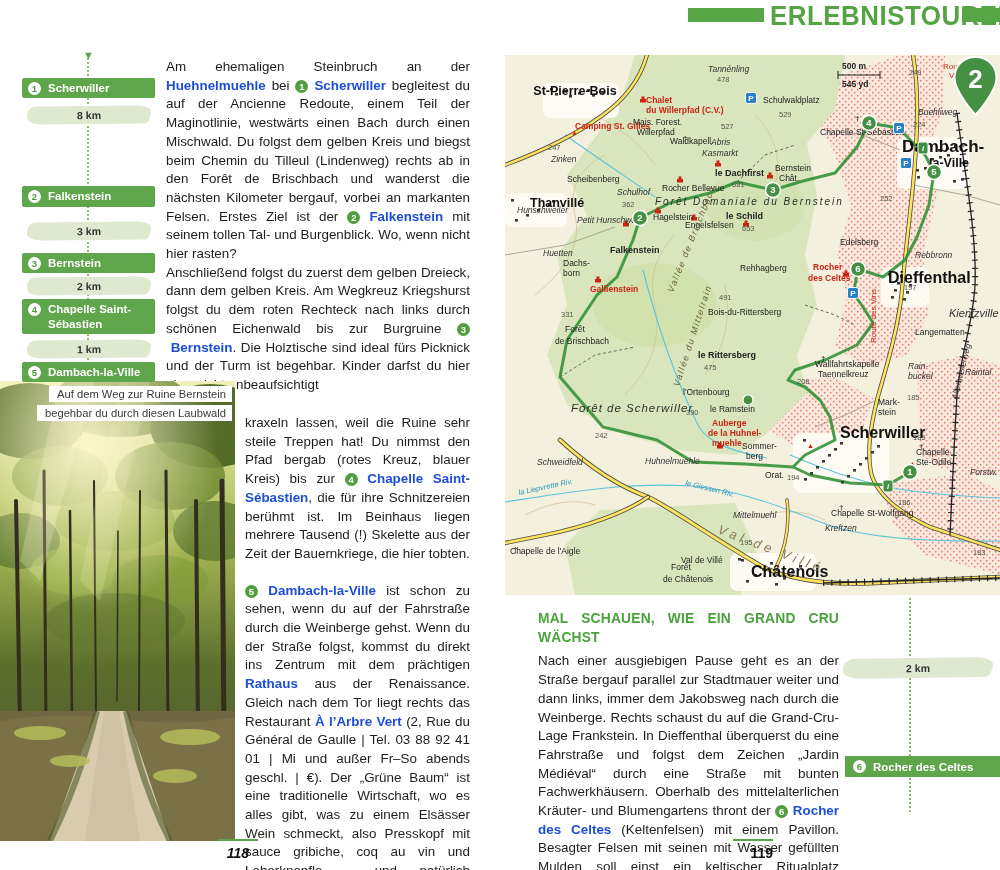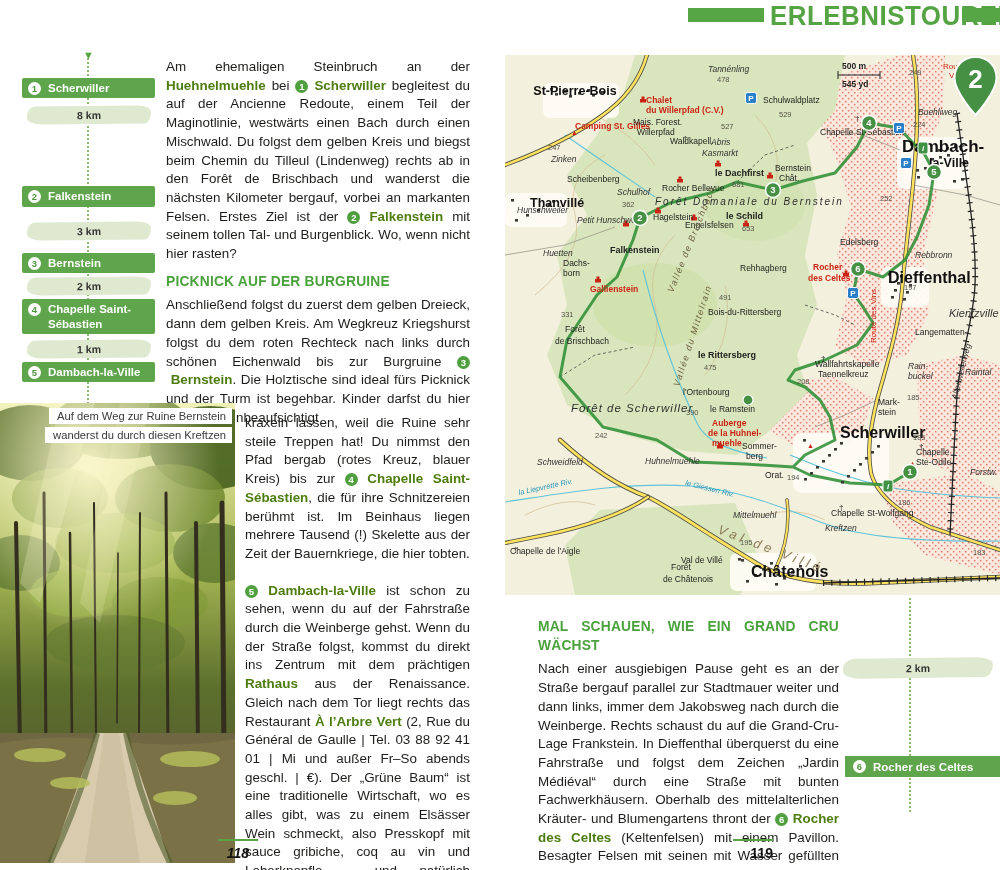--- a/index.html
+++ b/index.html
@@ -27,25 +27,25 @@
   .s2{margin-top:13px}.d2{margin-top:4px}.s3{margin-top:4px}.d3{margin-top:6px}.s4{margin-top:4px}
   
   .col{position:absolute;font-size:13.4px;line-height:18.7px;text-align:justify;}
   #col-a{left:166px;top:58px;width:304px;}
   #col-b{left:245px;top:414px;width:225px;}
   #col-r{left:538px;top:610px;width:301px;}
   .col p{margin:0 0 0 0;}
   .col p + p{margin-top:18px;}
   h3.sect{margin:9px 0 5px;font-size:13.8px;color:#4aa23c;letter-spacing:.2px;}
   .seg-i{}
-  .seg-g{color:#4d7c0f;font-weight:bold;}
+  .seg-g{color:#1d4ed8;font-weight:bold;}
   .chip{display:inline-block;width:13px;height:13px;border-radius:50%;background:#4f9f3f;color:#fff;
         font-size:9.5px;font-weight:bold;text-align:center;line-height:13px;vertical-align:0px;font-style:normal;}
   
-  #photo{position:absolute;left:0;top:403px;width:235px;height:402px;}
+  #photo{position:absolute;left:0;top:381px;width:235px;height:402px;}
   #photo-cap{position:absolute;top:3px;right:3px;text-align:right;z-index:2;}
   #photo-cap span{display:inline-block;background:#fff;color:#3a3a3a;font-size:11.2px;
         padding:2px 6px 2px 8px;margin-bottom:1px;white-space:nowrap;}
   
   #map{position:absolute;left:505px;top:55px;width:495px;height:540px;}
   svg text{font-family:"Liberation Sans",sans-serif;}
   .t1{font-size:16px;font-weight:bold;fill:#111;}
   .t1b{font-size:17px;font-weight:bold;fill:#111;}
   .t1s{font-size:12.5px;font-weight:bold;fill:#111;}
   .t2{font-size:12.5px;font-weight:bold;fill:#111;}
@@ -114,21 +114,20 @@
         <div class="dist d3">1 km</div>
         <div class="stop-bar s4">
           <span class="bchip">5</span>
           <span>Dambach-la-Ville</span>
         </div>
       </div>
   </div>
 
   <div class="col" id="col-a">
     <p id="p1"><span class="seg-i">Am ehemaligen Steinbruch an der </span><span class="seg-g">Huehnelmuehle</span><span class="seg-n"> bei </span><span class="chip">1</span>&nbsp;<span class="seg-g">Scherwiller</span><span class="seg-n"> begleitest du </span><span class="seg-i">auf der Ancienne Redoute, einem Teil der Maginotlinie, westwärts einen Bach durch einen Mischwald. Du folgst dem gelben Kreis und biegst beim Chemin du Tilleul (Lindenweg) rechts ab in den Forêt de Brischbach und wanderst die nächsten Kilometer bergauf, </span><span class="seg-n">vorbei an markanten Felsen. Erstes Ziel ist der </span><span class="chip">2</span>&nbsp;<span class="seg-g">Falkenstein</span><span class="seg-n"> mit seinem tollen Tal- und Burgenblick. Wo, wenn nicht hier rasten?</span></p>
-    <h3 class="sect">PICKNICK AUF DER BURGRUINE</h3>
     <p id="p2a" style="margin-top:0;"><span class="seg-i">Anschließend folgst du zuerst dem gelben Dreieck, dann dem gelben Kreis. Am Wegkreuz Kriegshurst folgst du dem roten Rechteck nach links </span><span class="seg-n">durch schönen Eichenwald bis zur Burgruine </span><span class="chip">3</span>&nbsp;<span class="seg-g">Bernstein</span><span class="seg-n">. Die Holztische sind ideal fürs Picknick und der Turm ist begehbar. Kinder darfst du hier aber nicht unbeaufsichtigt</span></p>
   </div>
   <div class="col" id="col-b">
     <p id="p2b"><span class="seg-n">kraxeln lassen, weil die Ruine sehr steile Treppen hat! </span><span class="seg-i">Du nimmst den Pfad bergab (rotes Kreuz, blauer Kreis) bis zur </span><span class="chip">4</span>&nbsp;<span class="seg-g">Chapelle Saint-Sébastien</span><span class="seg-n">, die für ihre Schnitzereien berühmt ist. Im Beinhaus liegen mehrere Tausend (!) Skelette aus der Zeit der Bauernkriege, die hier tobten.</span></p>
     <p id="p3"><span class="chip">5</span>&nbsp;<span class="seg-g">Dambach-la-Ville</span><span class="seg-n"> ist schon zu sehen, wenn du </span><span class="seg-i">auf der Fahrstraße durch die Weinberge gehst. Wenn du der Straße folgst, kommst du direkt ins Zentrum </span><span class="seg-n">mit dem prächtigen </span><span class="seg-g">Rathaus</span><span class="seg-n"> aus der Renaissance. </span><span class="seg-i">Gleich nach dem Tor liegt rechts </span><span class="seg-n">das Restaurant </span><span class="seg-g">À l’Arbre Vert</span><span class="seg-i"> (2, Rue du Général de Gaulle | Tel. 03 88 92 41 01 | Mi und außer Fr–So abends geschl. | €).</span><span class="seg-n"> Der „Grüne Baum“ ist eine traditionelle Wirtschaft, wo es alles gibt, was zu einem Elsässer Wein schmeckt, also Presskopf mit </span><span class="seg-i">sauce gribiche, coq au vin</span><span class="seg-n"> und Leberknepfle – und natürlich Flammkuchen.</span></p>
   </div>
 
   <div id="photo">
     <svg width="235" height="460" viewBox="0 0 235 460">
       <defs>
@@ -180,21 +179,21 @@
         <ellipse cx="40" cy="352" rx="26" ry="7"></ellipse>
           <ellipse cx="190" cy="356" rx="30" ry="8"></ellipse>
         <ellipse cx="70" cy="380" rx="20" ry="6"></ellipse>
           <ellipse cx="175" cy="395" rx="22" ry="7"></ellipse>
       </g>
       <polygon points="60,0 95,0 40,200 20,180" fill="#fdf7cf" opacity=".25"></polygon>
       <polygon points="120,0 150,0 100,220 80,200" fill="#fdf7cf" opacity=".18"></polygon>
     </svg>
     <div id="photo-cap">
       <span>Auf dem Weg zur Ruine Bernstein</span><br>
-      <span>wanderst du durch diesen Kreftzen</span>
+      <span>begehbar du durch diesen Laubwald</span>
     </div>
   </div>
 
   <div id="map">
     <svg id="mapsvg" width="495" height="540" viewBox="0 0 495 540">
       <defs>
         <pattern id="vine" width="6" height="6" patternUnits="userSpaceOnUse">
           <rect width="6" height="6" fill="#fbe8de"></rect>
           <circle cx="1.7" cy="1.7" r=".9" fill="#e0836c"></circle>
           <circle cx="4.7" cy="4.7" r=".9" fill="#e0836c"></circle>
@@ -519,21 +518,21 @@
       </g>
 
       <g transform="translate(448,0)">
         <path d="M22.5,2 C10,2 1.5,11 1.5,23 C1.5,37 22.5,60 22.5,60 C22.5,60 43.5,37 43.5,23 C43.5,11 35,2 22.5,2 Z" fill="#459043" stroke="#fff" stroke-width="2"></path>
         <text x="22.5" y="33" text-anchor="middle" fill="#fff" font-size="26" font-weight="bold">2</text>
       </g>
     </svg>
   </div>
 
   <div class="col" id="col-r">
-    <h3 class="sect" style="margin-top:8px">MAL SCHAUEN, WIE EIN GRAND CRU WÄCHST</h3>
+    <h3 class="sect" style="margin-top:0">MAL SCHAUEN, WIE EIN GRAND CRU WÄCHST</h3>
     <p id="pr" style="margin-top:0"><span class="seg-n">Nach einer ausgiebigen Pause geht es </span><span class="seg-i">an der Straße bergauf parallel zur Stadtmauer weiter und dann links, immer dem Jakobsweg nach durch die Weinberge. </span><span class="seg-n">Rechts schaust du auf die Grand-Cru-Lage Frankstein. </span><span class="seg-i">In Dieffenthal überquerst du eine Fahrstraße und folgst dem Zeichen „Jardin Médiéval“ durch eine Straße mit bunten Fachwerkhäusern. </span><span class="seg-n">Oberhalb des mittelalterlichen Kräuter- und Blumengartens thront der </span><span class="chip">6</span>&nbsp;<span class="seg-g">Rocher des Celtes</span><span class="seg-n"> (Keltenfelsen) mit einem Pavillon. Besagter Felsen mit seinen mit Wasser gefüllten Mulden soll einst ein keltischer Ritualplatz gewesen sein. </span></p>
   </div>
 
   <div id="rt-dots"></div>
   <div id="rt-dist">2 km</div>
   <div id="rt-stop">
     <span class="bchip">6</span>
     <span>Rocher des Celtes</span>
   </div>
 

